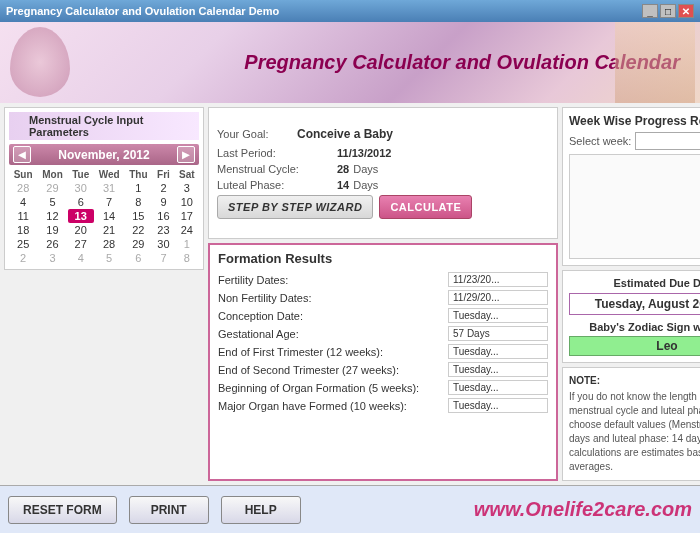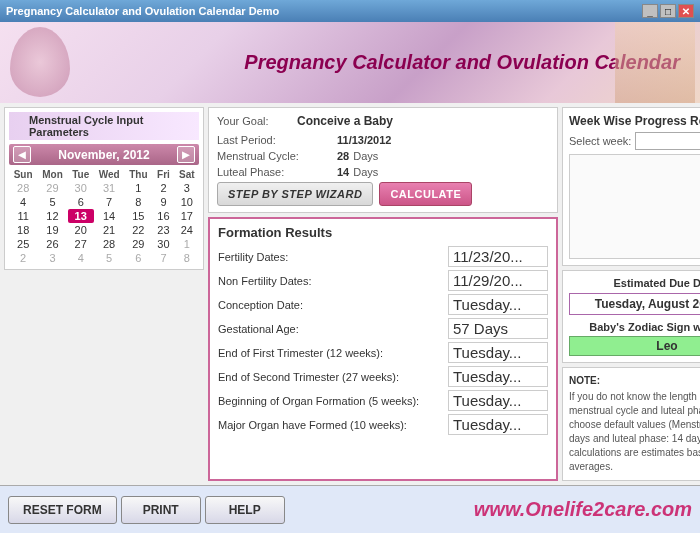--- a/index.html
+++ b/index.html
@@ -156,21 +156,21 @@
     .middle-panel {
       flex: 1;
       display: flex;
       flex-direction: column;
       gap: 4px;
     }
 
     .params-box {
       background: white;
       border: 1px solid #ccc;
-      padding: 6px 8px;
+      padding: 19px 8px;
       font-size: 12px;
     }
     .param-row {
       display: flex;
       align-items: center;
       margin-bottom: 4px;
     }
     .param-label {
       color: #555;
       width: 120px;
@@ -246,21 +246,21 @@
     }
     .result-label {
       color: #333;
       width: 230px;
       font-size: 11px;
     }
     .result-value {
       background: white;
       border: 1px solid #ccc;
       padding: 1px 4px;
-      font-size: 15px;
+      font-size: 10px;
       color: #333;
       min-width: 100px;
       overflow: hidden;
       white-space: nowrap;
       text-overflow: ellipsis;
       max-width: 120px;
     }
 
     
     .right-panel {
@@ -361,21 +361,21 @@
       margin-bottom: 2px;
     }
 
     
     .bottom-bar {
       display: flex;
       align-items: center;
       background: #e0e8f8;
       border-top: 1px solid #aaa;
       padding: 4px 8px;
-      gap: 4px;
+      gap: 12px;
       height: 48px;
     }
     .bottom-btn {
       background: linear-gradient(to bottom, #f8f8f8, #d8d8e8);
       border: 1px solid #888;
       border-radius: 3px;
       padding: 6px 14px;
       font-size: 12px;
       font-weight: bold;
       cursor: pointer;

